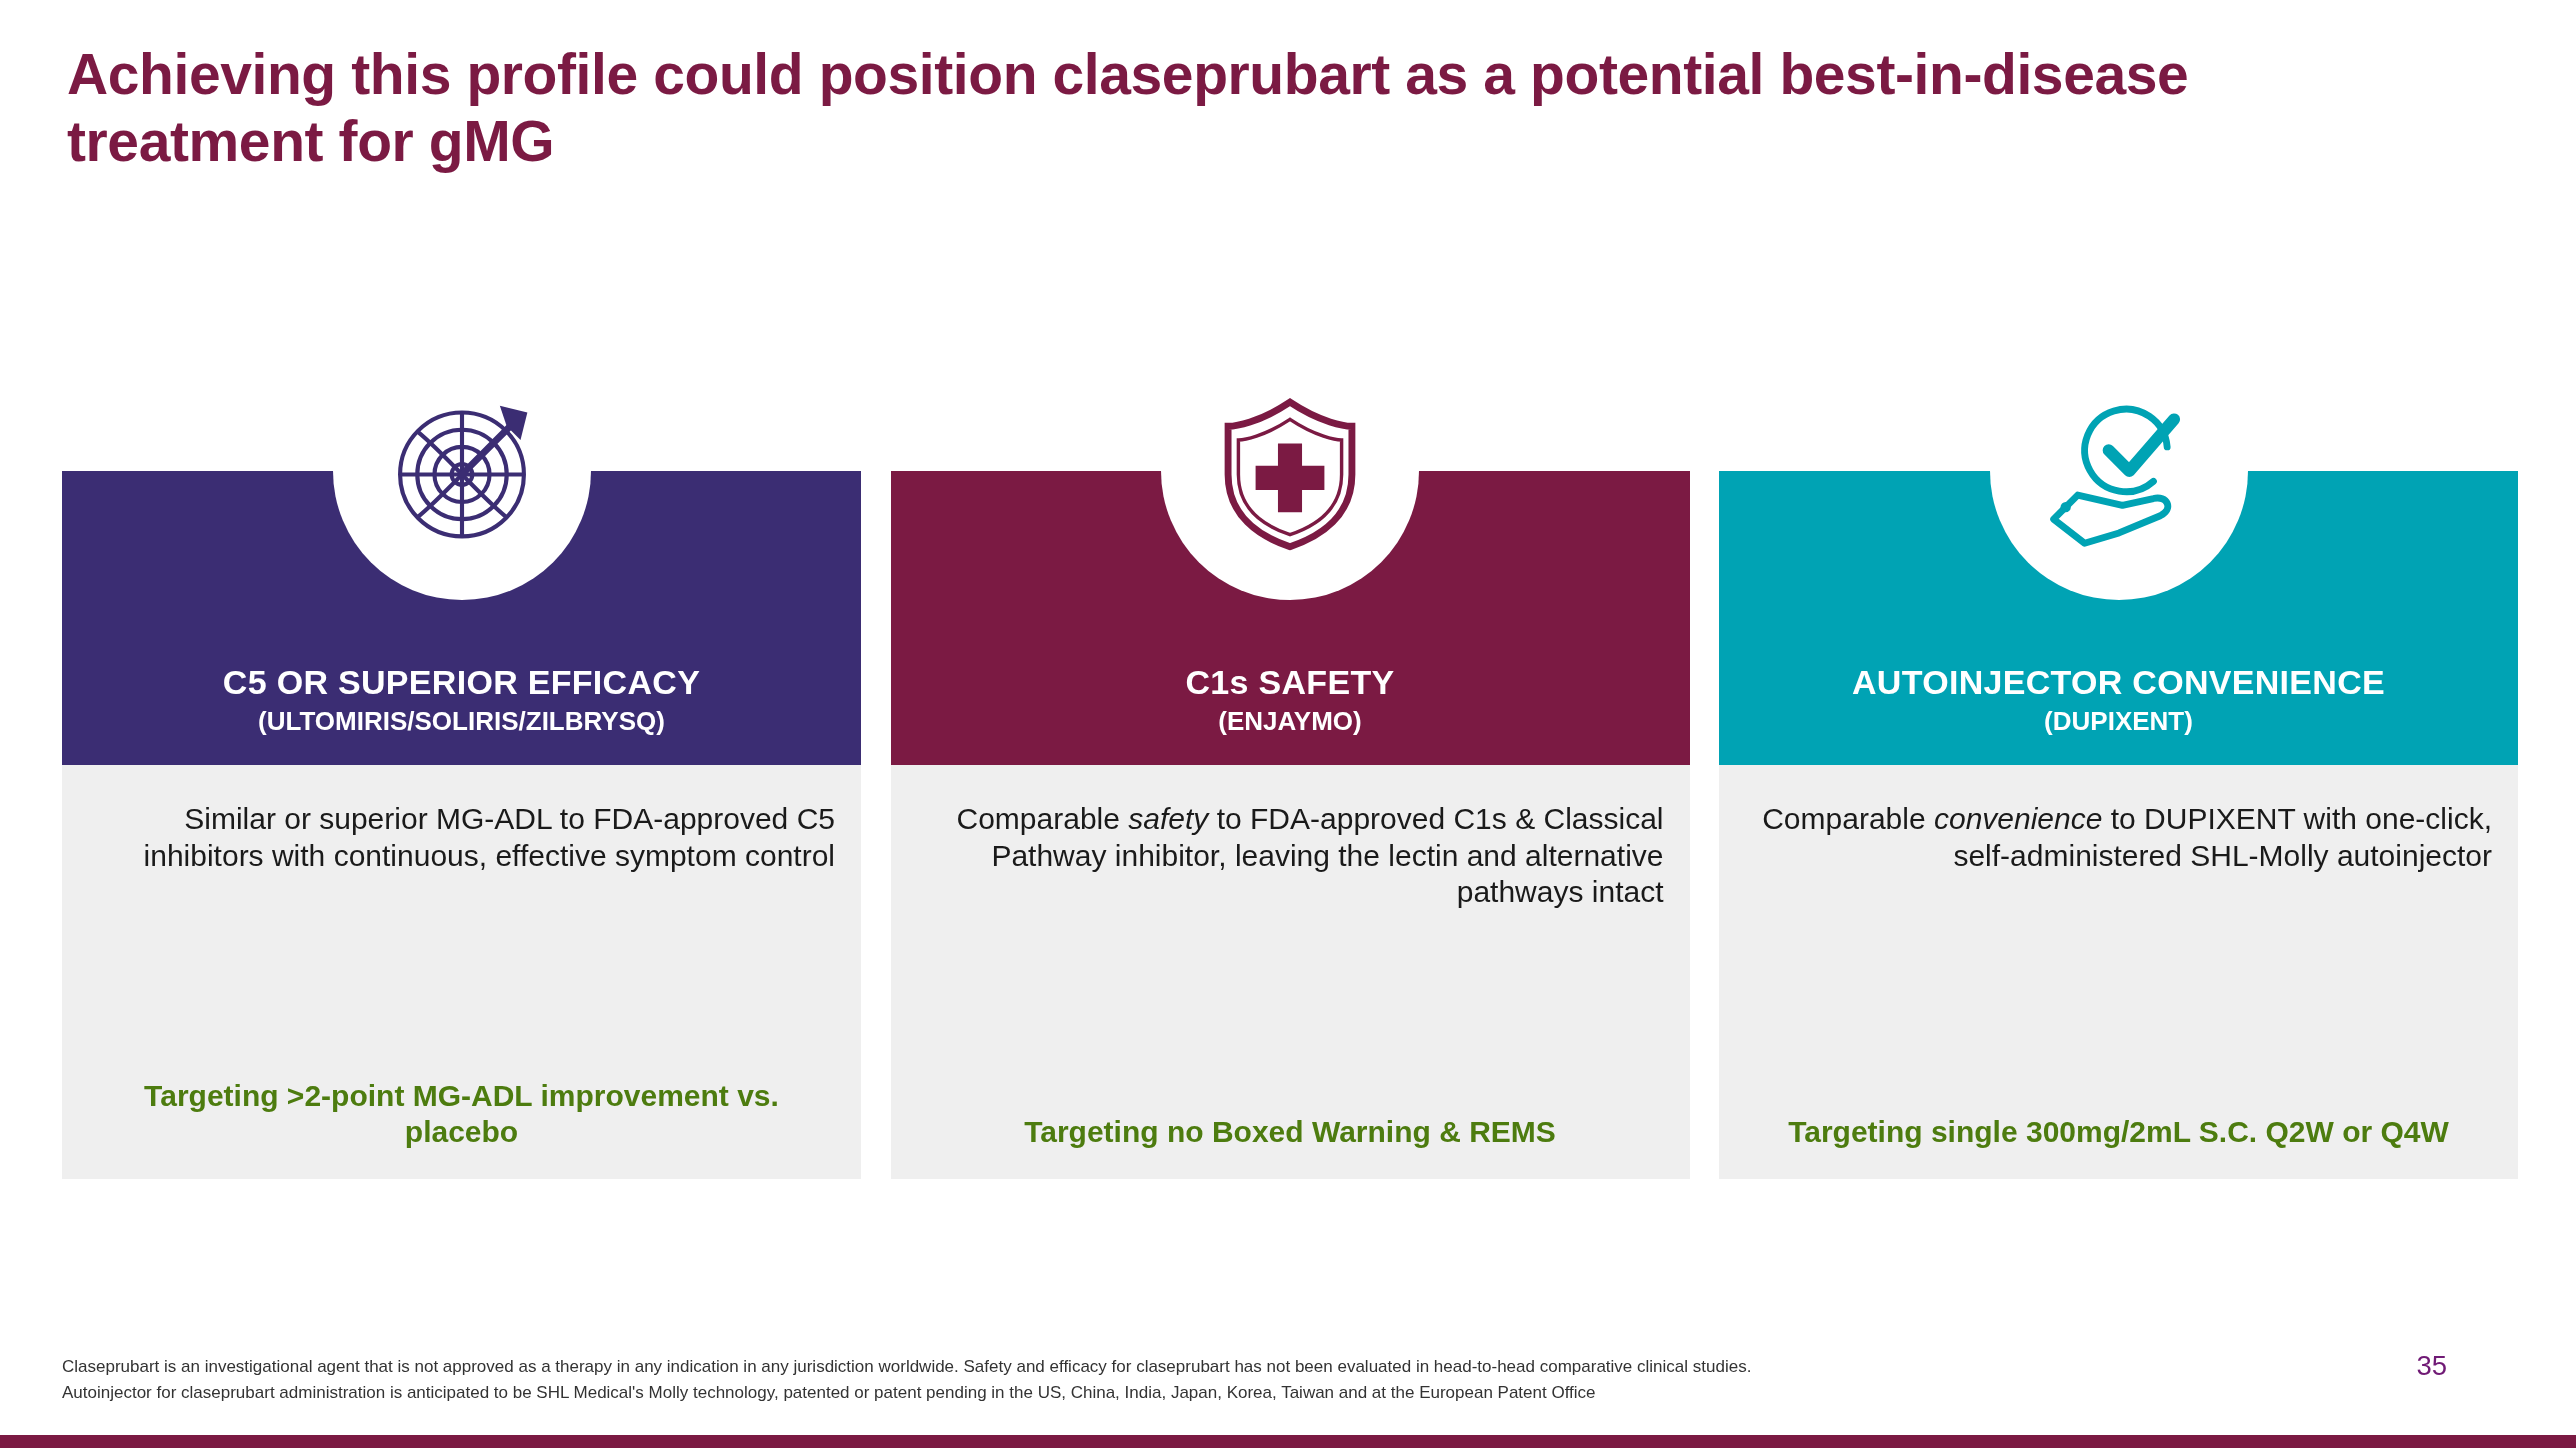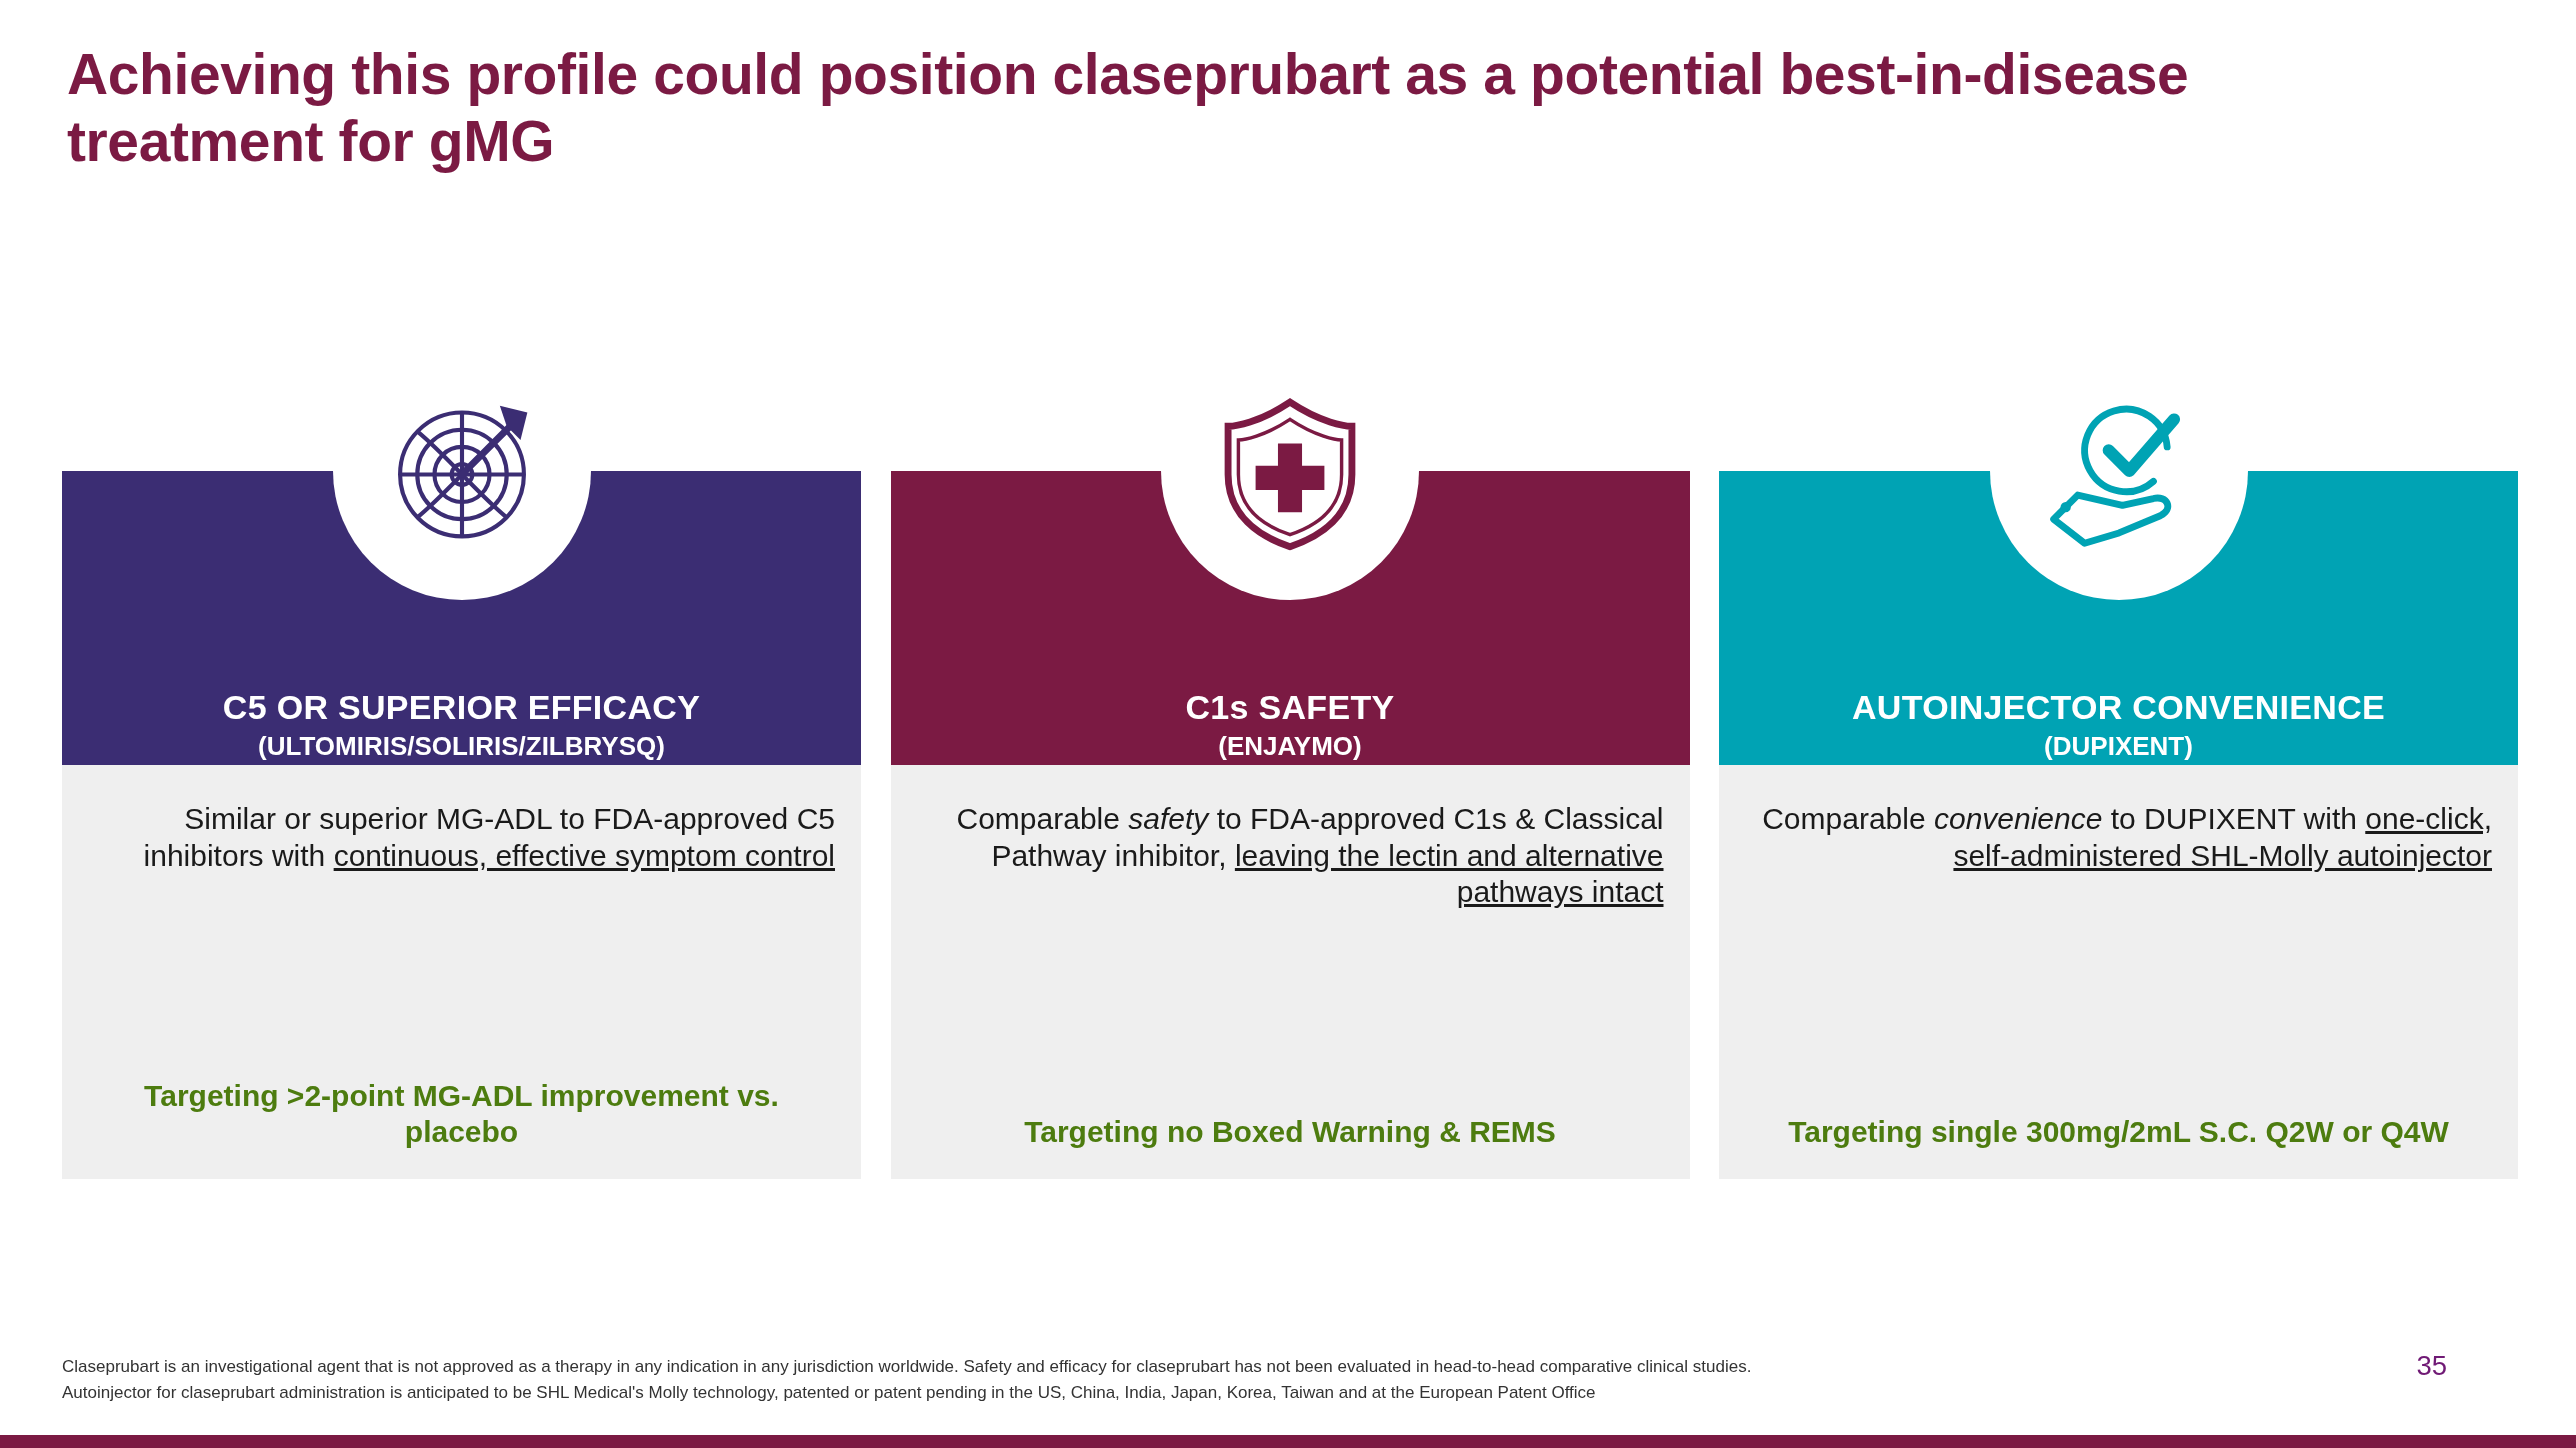--- a/index.html
+++ b/index.html
@@ -46,21 +46,21 @@
     position: relative;
   }
   .header-band {
     position: relative;
     height: 294px;
     box-sizing: border-box;
     display: flex;
     flex-direction: column;
     justify-content: flex-end;
     align-items: center;
-    padding-bottom: 3px;
+    padding-bottom: 28px;
     color: #ffffff;
   }
   .header-title {
     font-size: 34px;
     font-weight: bold;
     letter-spacing: 0.3px;
     line-height: 1.05;
     text-align: center;
   }
   .header-sub {
@@ -79,21 +79,20 @@
     justify-content: space-between;
     align-items: center;
   }
   .body-desc {
     font-size: 30px;
     line-height: 1.22;
     color: #1a1a1a;
     text-align: right;
   }
   .body-desc .u {
-    text-decoration: underline;
   }
   .body-desc .it {
     font-style: italic;
   }
   .body-target {
     font-size: 30px;
     font-weight: bold;
     line-height: 1.2;
     color: #4d7c0f;
     text-align: center;

